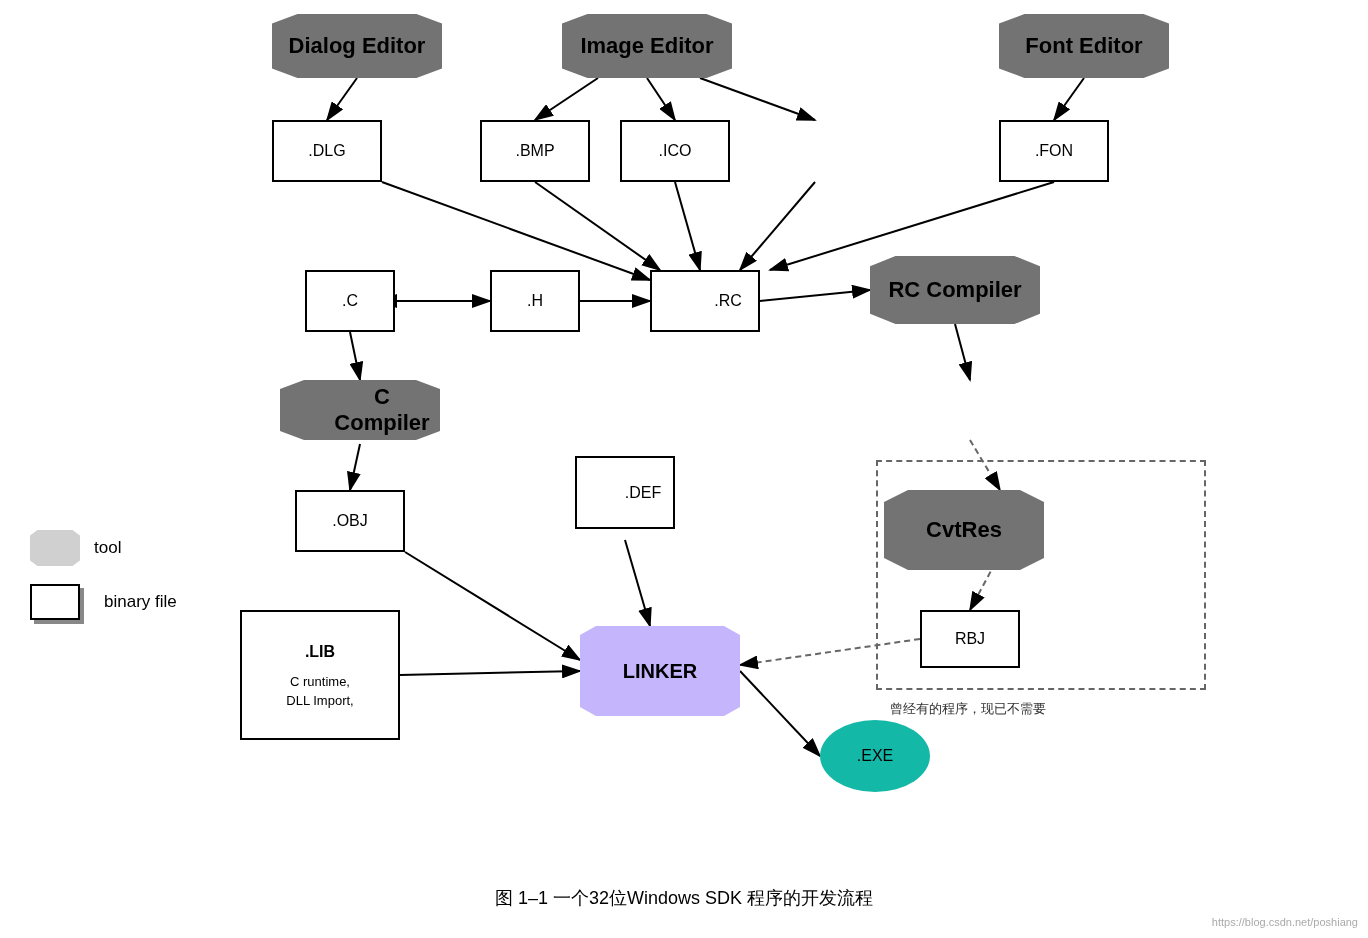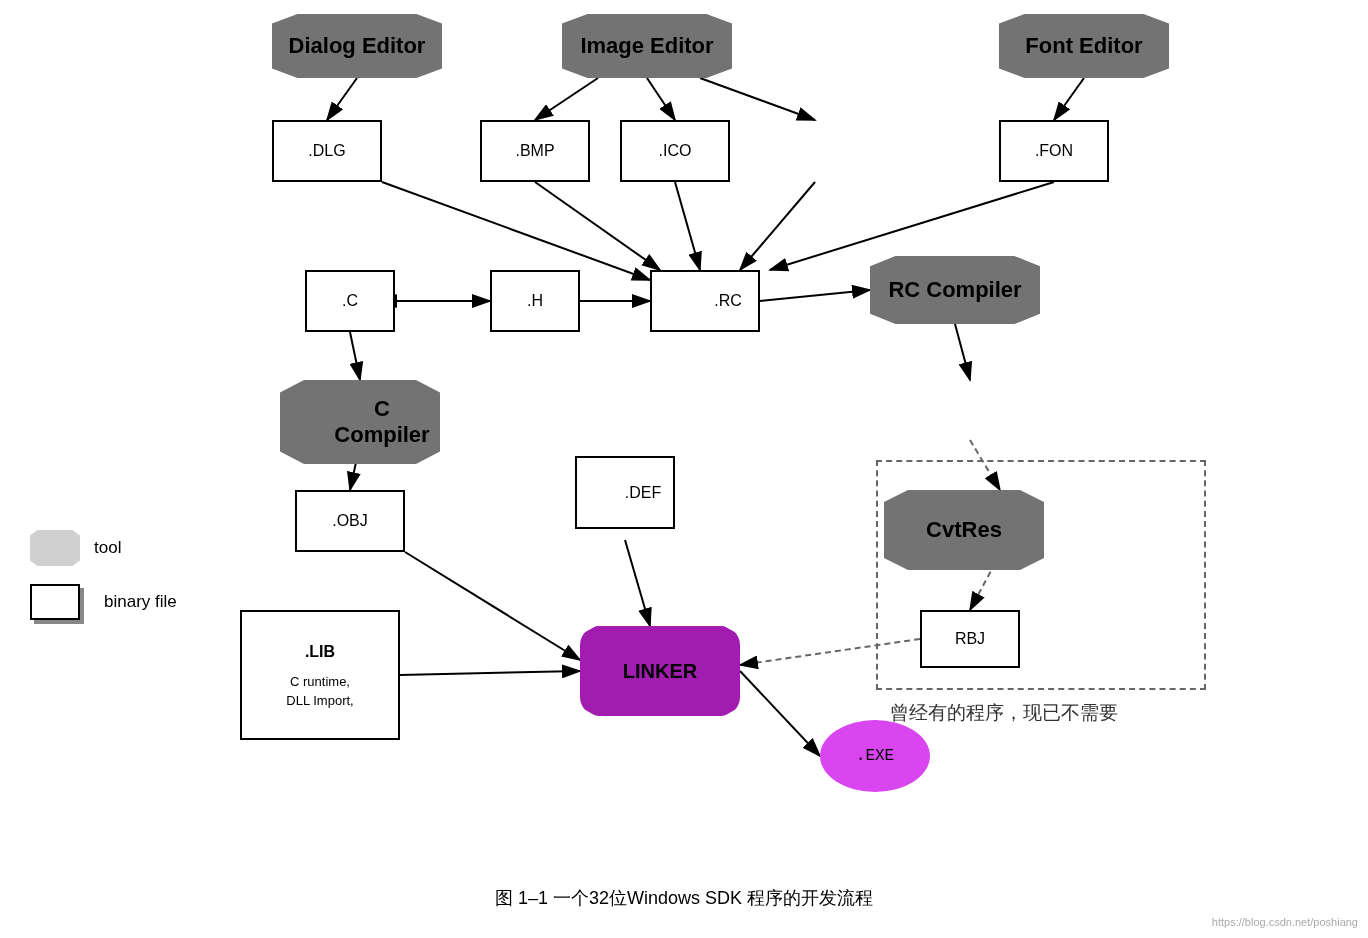--- a/index.html
+++ b/index.html
@@ -63,33 +63,31 @@
       top: 5px;
       left: 5px;
       width: 100%;
       height: 100%;
       background: #888;
       z-index: -1;
     }
 
     
     .ellipse {
-      background: #d946ef;
+      background: #14b8a6;
       border-radius: 50%;
       font-size: 16px;
-      font-family: Liberation Mono, monospace;
     }
 
     
     .linker-oct {
-      background: #a21caf;
+      background: #c4b5fd;
       font-weight: bold;
       font-size: 20px;
       clip-path: polygon(10% 0%, 90% 0%, 100% 10%, 100% 90%, 90% 100%, 10% 100%, 0% 90%, 0% 10%);
-      border-radius: 19px;
     }
 
     
     .legend {
       position: absolute;
       left: 30px;
       top: 530px;
     }
     .legend-item {
       display: flex;
@@ -229,21 +227,21 @@
   </div>
 
   <div class="node rect-plain" style="left:650px;top:270px;width:110px;height:62px;padding-left:46px;">
     <span>.RC</span>
   </div>
 
   <div class="node octagon" style="left:870px;top:256px;width:170px;height:68px;">
     <span>RC Compiler</span>
   </div>
 
-  <div class="node octagon" style="left:280px;top:380px;width:160px;height:84px;padding-left:44px;">
+  <div class="node octagon" style="left:280px;top:380px;width:160px;height:60px;padding-left:44px;">
     <span>C Compiler</span>
   </div>
 
 
   <div class="node rect-plain" style="left:575px;top:456px;width:100px;height:73px;padding-left:36px;">
     <span>.DEF</span>
   </div>
 
   <div class="node rect-shadow" style="left:295px;top:490px;width:110px;height:62px;">
     <span>.OBJ</span>
@@ -252,21 +250,21 @@
   <div class="dotted-box" style="left:876px;top:460px;width:330px;height:230px;"></div>
 
   <div class="node octagon" style="left:884px;top:490px;width:160px;height:80px;">
     <span>CvtRes</span>
   </div>
 
   <div class="node rect-plain" style="left:920px;top:610px;width:100px;height:58px;">
     <span>RBJ</span>
   </div>
 
-  <div style="position:absolute;left:890px;top:700px;font-size:19px;color:#333;">曾经有的程序，现已不需要</div>
+  <div style="position:absolute;left:890px;top:700px;font-size:13px;color:#333;">曾经有的程序，现已不需要</div>
 
   <div class="node rect-shadow" style="left:240px;top:610px;width:160px;height:130px;flex-direction:column;justify-content:center;align-items:center;line-height:1.5;">
     <span style="font-weight:bold;">.LIB</span>
     <span style="font-size:13px;margin-top:8px;">C runtime,</span>
     <span style="font-size:13px;">DLL Import,</span>
   </div>
 
   <div class="node linker-oct" style="left:580px;top:626px;width:160px;height:90px;">
     <span style="font-weight:bold;font-size:20px;">LINKER</span>
   </div>

